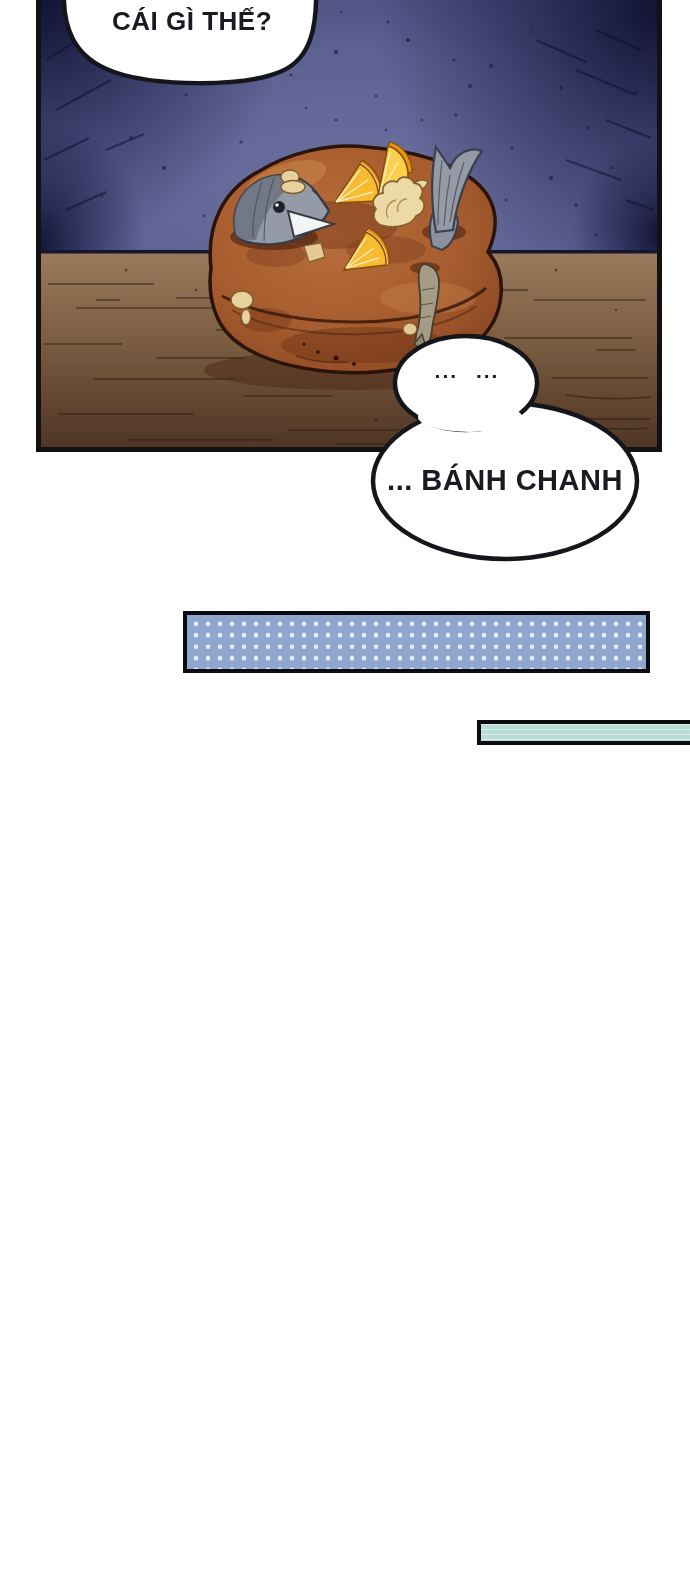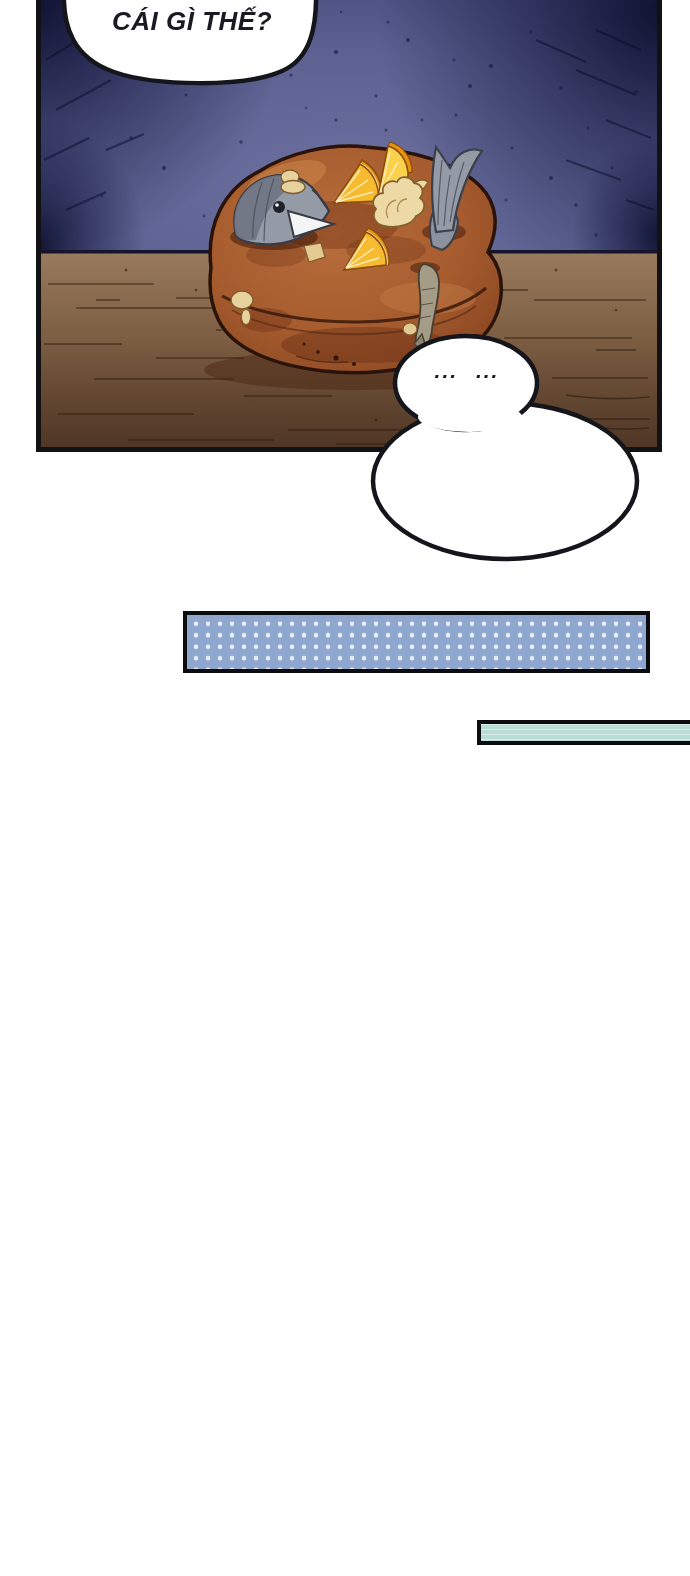--- a/index.html
+++ b/index.html
@@ -19,21 +19,20 @@
   #comic-panel svg{display:block;}
   #bubble-layer{
     left:0;top:0;width:690px;height:620px;
     z-index:5;pointer-events:none;
   }
   .bubble-text{
     position:absolute;z-index:6;
     font-weight:bold;color:#1a1a22;
     text-align:center;white-space:nowrap;
     letter-spacing:.5px;
-    font-style:italic;
   }
   #question-text{left:76px;top:4px;width:232px;font-size:26px;line-height:34px;}
   #pause-text{left:396px;top:356px;width:142px;font-size:21px;line-height:30px;letter-spacing:2px;word-spacing:10px;}
   #answer-text{left:374px;top:461px;width:262px;font-size:29px;line-height:38px;}
   #dotted-bar{
     left:183px;top:611px;width:467px;height:62px;
     box-sizing:border-box;border:4px solid #0c0c0e;
     background-color:#8fa6cf;
     background-image:
       radial-gradient(circle, rgba(238,243,250,.95) 2px, rgba(238,243,250,0) 2.6px),
@@ -307,17 +306,18 @@
 
   <svg id="bubble-layer" class="abs" viewBox="0 0 690 620">
     <path d="M 64,-12 C 62,28 74,58 114,72 C 154,86 244,88 282,71 C 312,58 317,24 316,-12 Z" stroke="#15151c" stroke-width="4.5" fill="#ffffff"></path>
     <ellipse cx="505" cy="481" rx="132" ry="78" stroke="#15151c" stroke-width="4.5" fill="#ffffff"></ellipse>
     <ellipse cx="466" cy="383" rx="71" ry="47" stroke="#15151c" stroke-width="4.5" fill="#ffffff"></ellipse>
     <ellipse cx="470" cy="417" rx="52" ry="15" fill="#ffffff"></ellipse>
   </svg>
 
   <div id="question-text" class="bubble-text" style="color: rgb(26, 26, 34);">CÁI GÌ THẾ?</div>
   <div id="pause-text" class="bubble-text" style="color: rgb(26, 26, 34);">... ...</div>
+  <div id="answer-text" class="bubble-text" style="color: rgb(26, 26, 34);">... BÁNH CHANH</div>
 
   <div id="dotted-bar" class="abs" style="background-color: rgb(143, 166, 207);"></div>
   <div id="teal-bar" class="abs" style="background-color: rgb(185, 220, 214);"></div>
 
 </div>
 
 </body></html>

